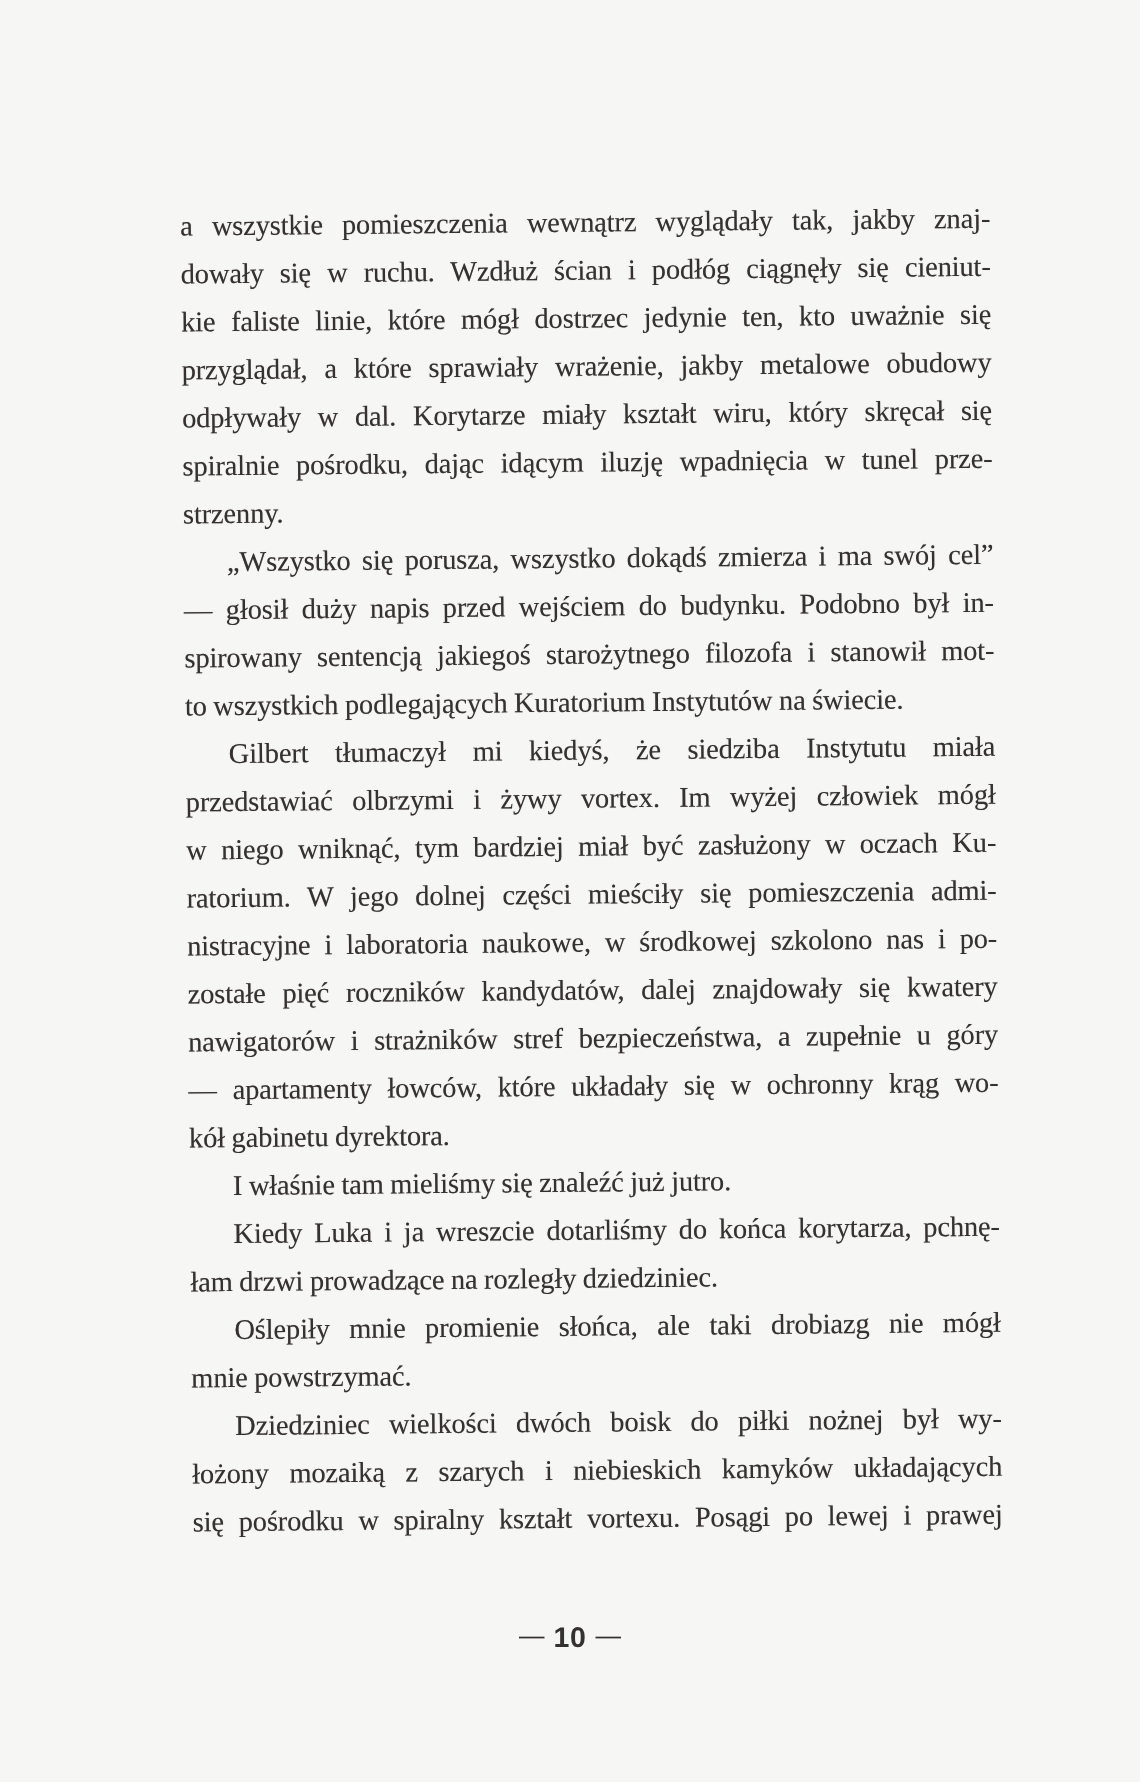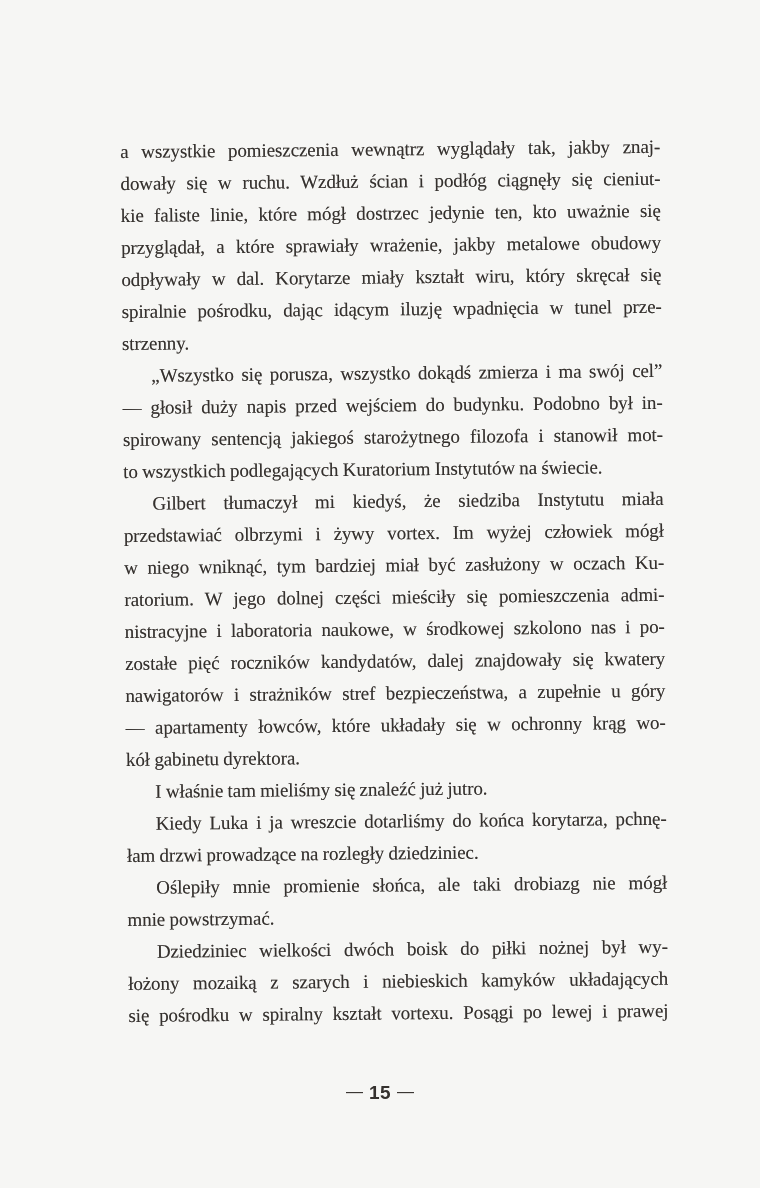--- a/index.html
+++ b/index.html
@@ -107,15 +107,15 @@
         <div class="line just first">Oślepiły mnie promienie słońca, ale taki drobiazg nie mógł</div>
         <div class="line">mnie powstrzymać.</div>
       </div>
       <div class="para">
         <div class="line just first">Dziedziniec wielkości dwóch boisk do piłki nożnej był wy-</div>
         <div class="line just">łożony mozaiką z szarych i niebieskich kamyków układających</div>
         <div class="line just">się pośrodku w spiralny kształt vortexu. Posągi po lewej i prawej</div>
       </div>
     </div>
   <div class="folio">
-    <span class="folio-dash">—</span><span class="folio-num">15</span><span class="folio-dash">—</span>
+    <span class="folio-dash">—</span><span class="folio-num">10</span><span class="folio-dash">—</span>
   </div>
 </div>
 
 </body></html>

